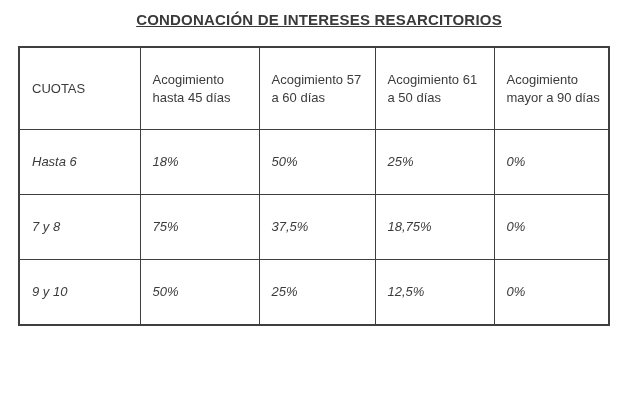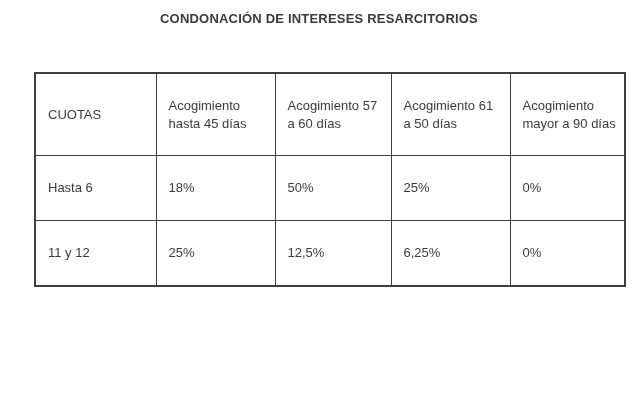--- a/index.html
+++ b/index.html
@@ -15,52 +15,53 @@
     font-family: "Liberation Sans", sans-serif;
     color: #3b3b3b;
     overflow: hidden;
   }
   .doc-title {
     position: absolute;
     top: 11px;
     left: 0;
     width: 100%;
     text-align: center;
-    font-size: 13px;
+    font-size: 15px;
     font-weight: bold;
     color: #3a3a3a;
     letter-spacing: 0.2px;
+    text-decoration: underline;
   }
   table.cond-table {
     position: absolute;
-    left: 34px;
+    left: 18px;
     top: 46px;
     width: 590px;
     border-collapse: collapse;
     table-layout: fixed;
     border: 2px solid #3f3f3f;
-    margin-top: 26px;
   }
   table.cond-table td,
   table.cond-table th {
     border: 1px solid #3f3f3f;
     vertical-align: middle;
     text-align: left;
     padding: 0 6px 0 12px;
     font-size: 13px;
     font-weight: normal;
     color: #3b3b3b;
     line-height: 1.38;
   }
   tr.header-row td {
     height: 81px;
     white-space: pre-line;
   }
   tr.data-row td {
     height: 64px;
+    font-style: italic;
   }
 </style>
 </head>
 <body>
 
 <div class="page">
 
   <div class="doc-title">CONDONACIÓN DE INTERESES RESARCITORIOS</div>
 
   <table class="cond-table">
@@ -84,22 +85,29 @@
 mayor a 90 días</td>
       </tr>
       <tr class="data-row">
         <td>Hasta 6</td>
         <td>18%</td>
         <td>50%</td>
         <td>25%</td>
         <td>0%</td>
       </tr>
       <tr class="data-row">
-        <td>11 y 12</td>
+        <td>7 y 8</td>
+        <td>75%</td>
+        <td>37,5%</td>
+        <td>18,75%</td>
+        <td>0%</td>
+      </tr>
+      <tr class="data-row">
+        <td>9 y 10</td>
+        <td>50%</td>
         <td>25%</td>
         <td>12,5%</td>
-        <td>6,25%</td>
         <td>0%</td>
       </tr>
     </tbody>
   </table>
 
 </div>
 
 </body></html>

